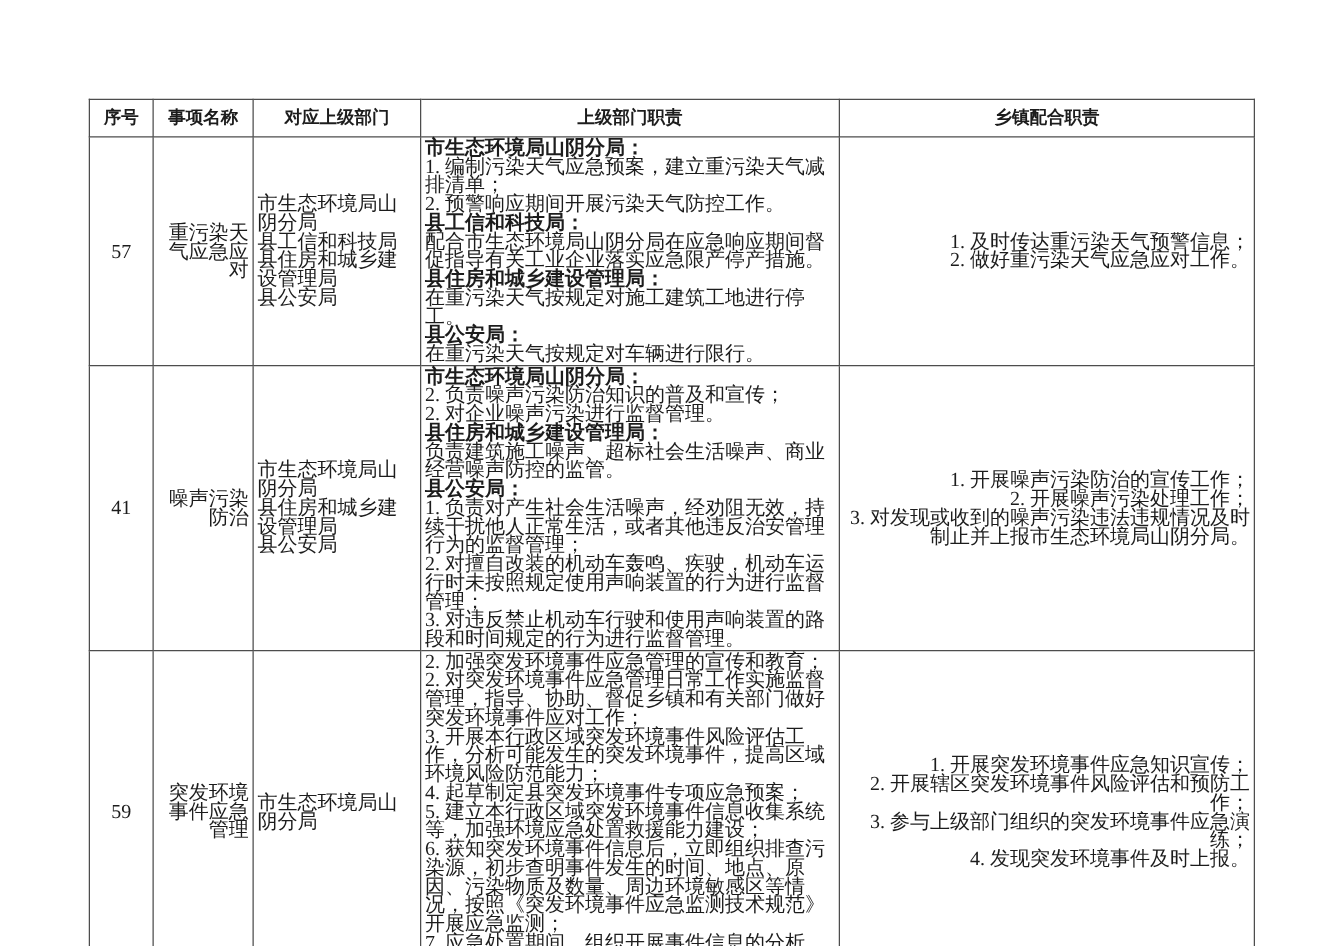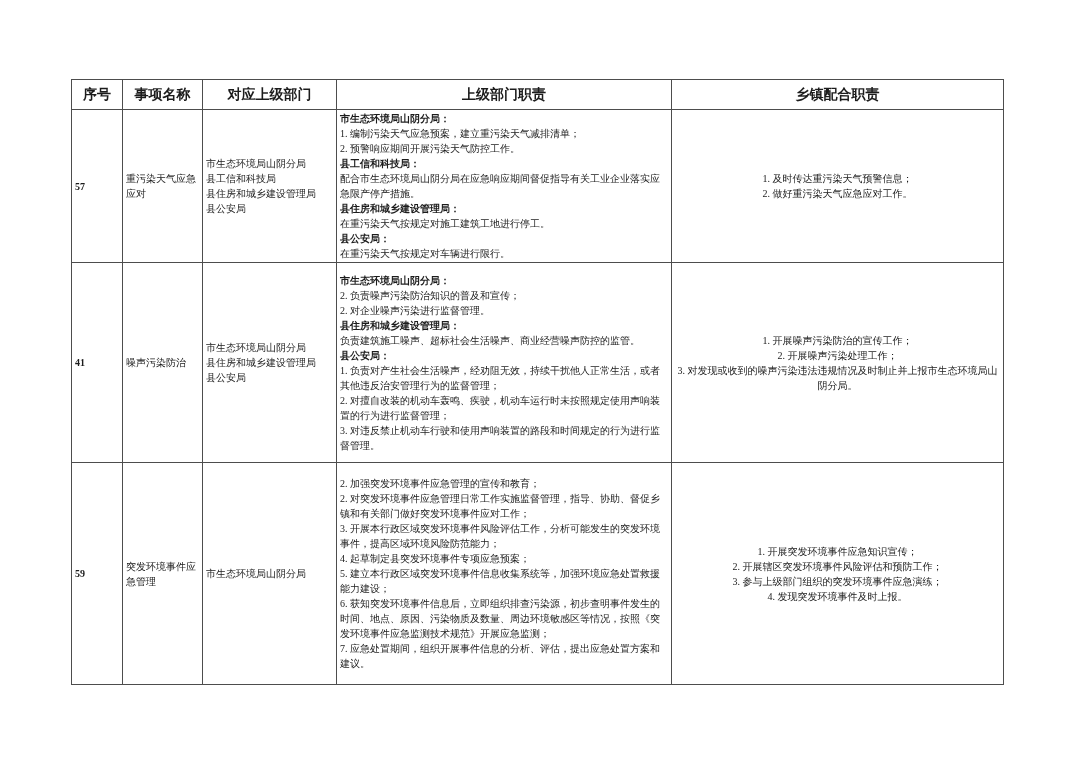--- a/index.html
+++ b/index.html
@@ -21,58 +21,57 @@
     position: absolute;
     left: 71px;
     top: 79px;
     width: 932px;
     border-collapse: collapse;
     table-layout: fixed;
   }
   table.duties th,
   table.duties td {
     border: 1px solid #4d4d4d;
-    font-size: 10px;
+    font-size: 16px;
     line-height: 15px;
     padding: 1px 3px;
     word-break: break-all;
     vertical-align: middle;
     box-sizing: border-box;
   }
   table.duties th {
     font-size: 14px;
     font-weight: bold;
     text-align: center;
     height: 30px;
     padding: 2px;
   }
   tbody tr:nth-child(1) { height: 148px; }
   tbody tr:nth-child(2) { height: 200px; }
   tbody tr:nth-child(3) { height: 222px; }
   td.c-seq {
-    text-align: left;
-    font-weight: bold;
+    text-align: center;
   }
   td.c-name {
-    text-align: left;
+    text-align: right;
     padding-left: 4px;
     padding-right: 2px;
   }
   td.c-depts {
     text-align: left;
     padding-left: 2px;
     padding-right: 1px;
     margin-left: 41px;
   }
   td.c-duties {
     vertical-align: top;
     text-align: left;
   }
   td.c-township {
-    text-align: center;
+    text-align: right;
   }
   .dept-head {
     font-weight: bold;
   }
   .page-number {
     position: absolute;
     left: 0;
     top: 696px;
     width: 1074px;
     text-align: center;

